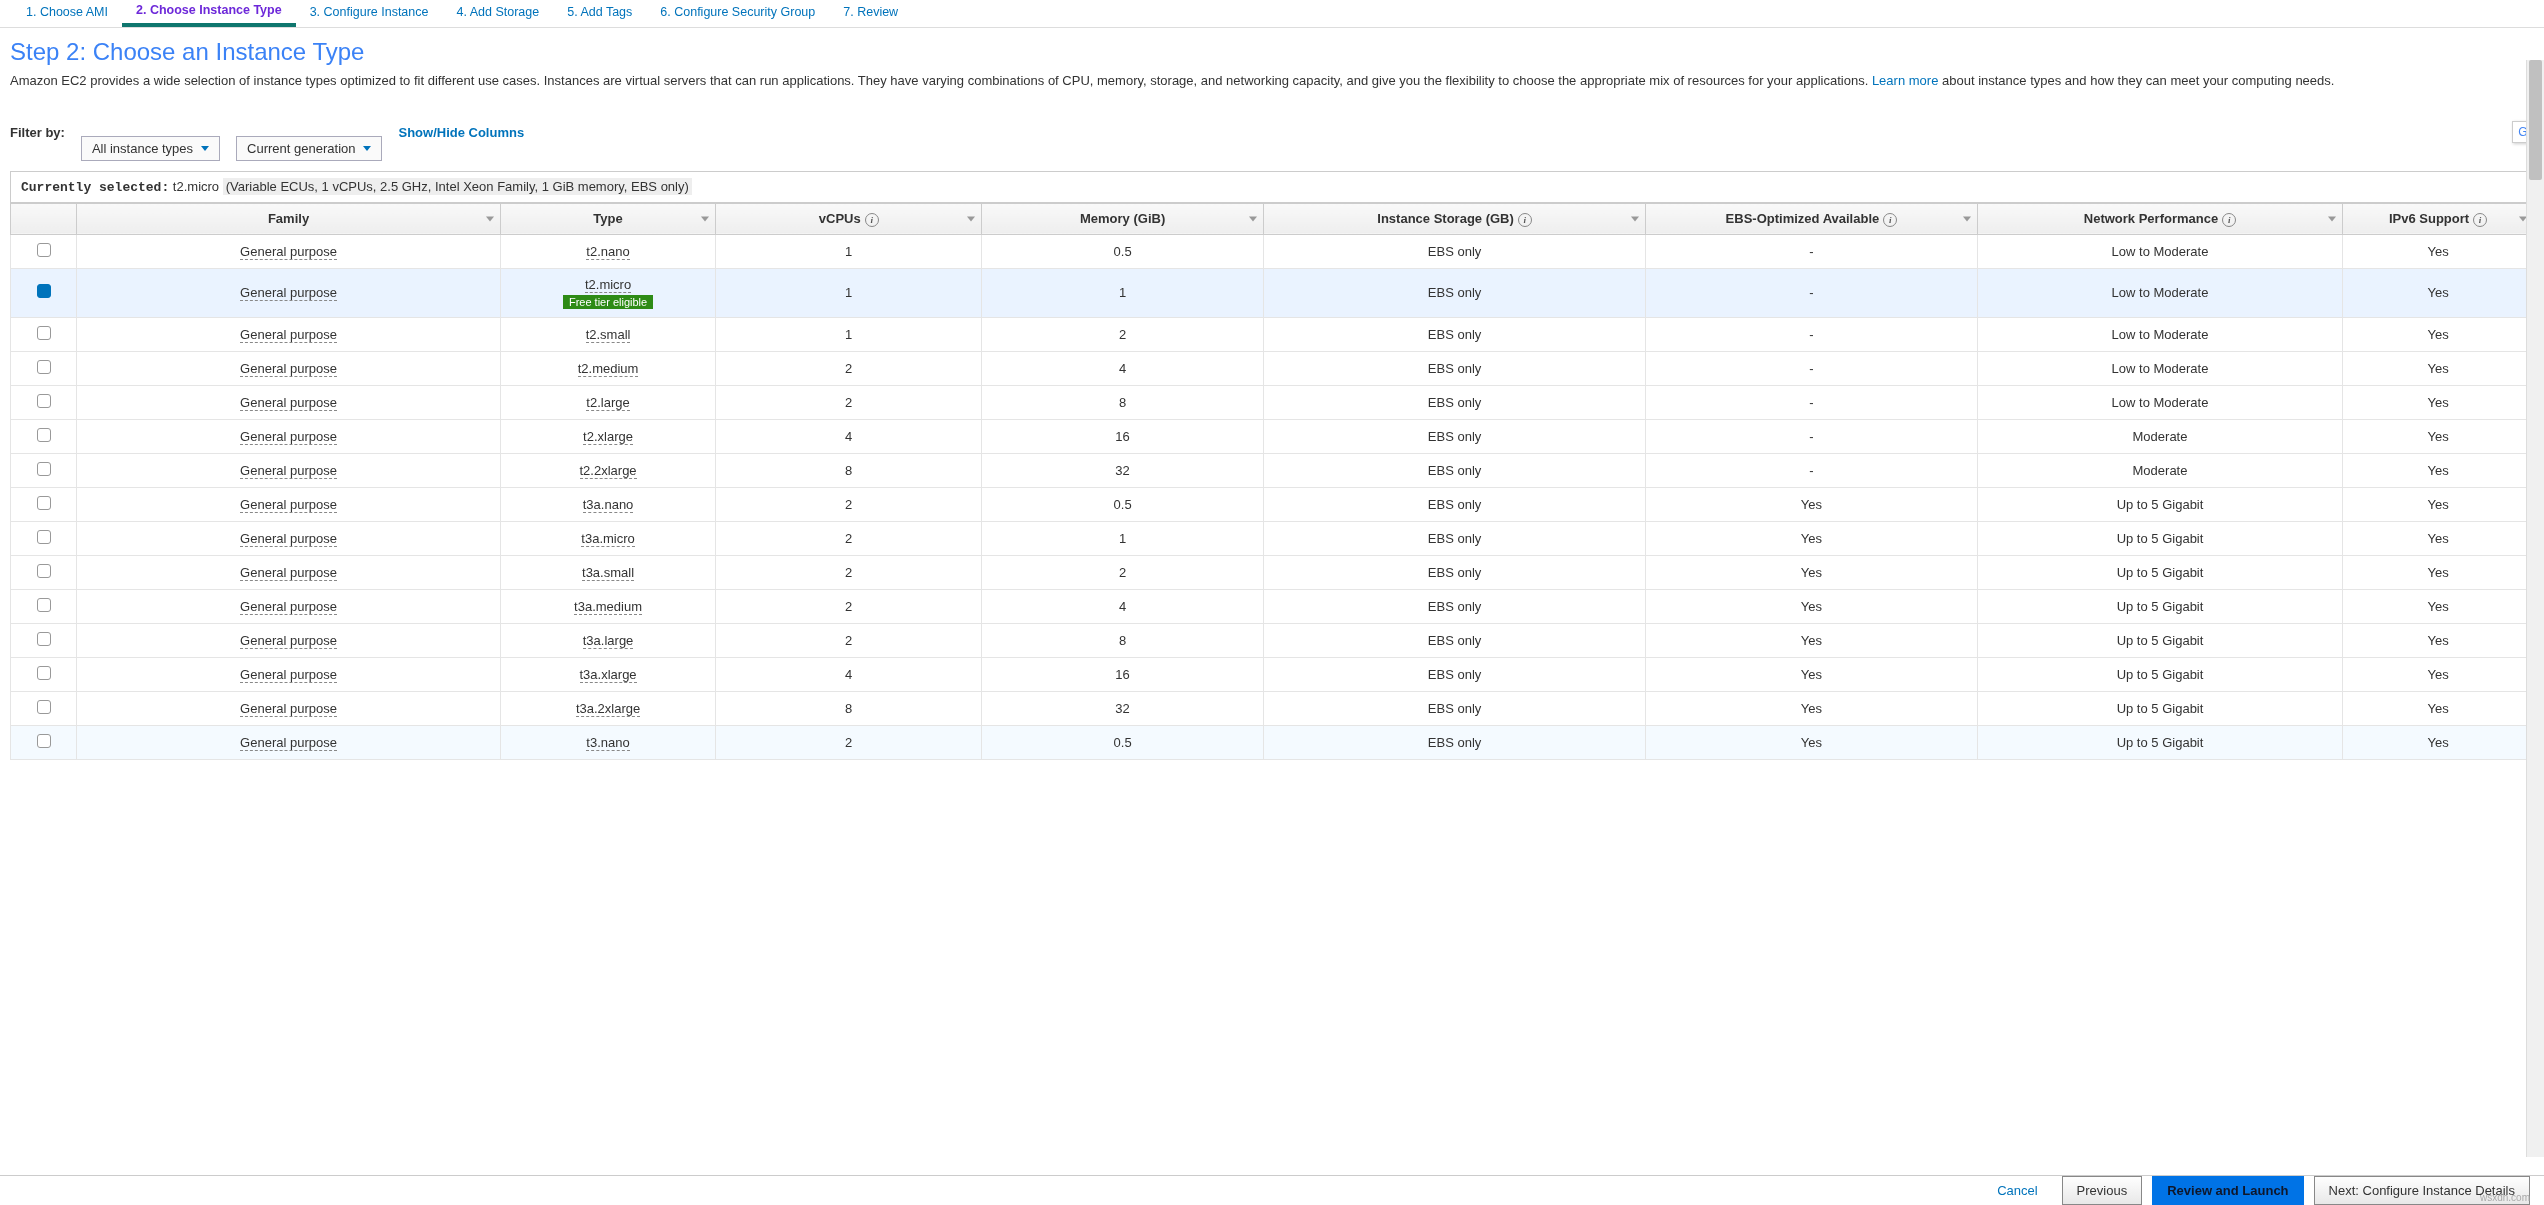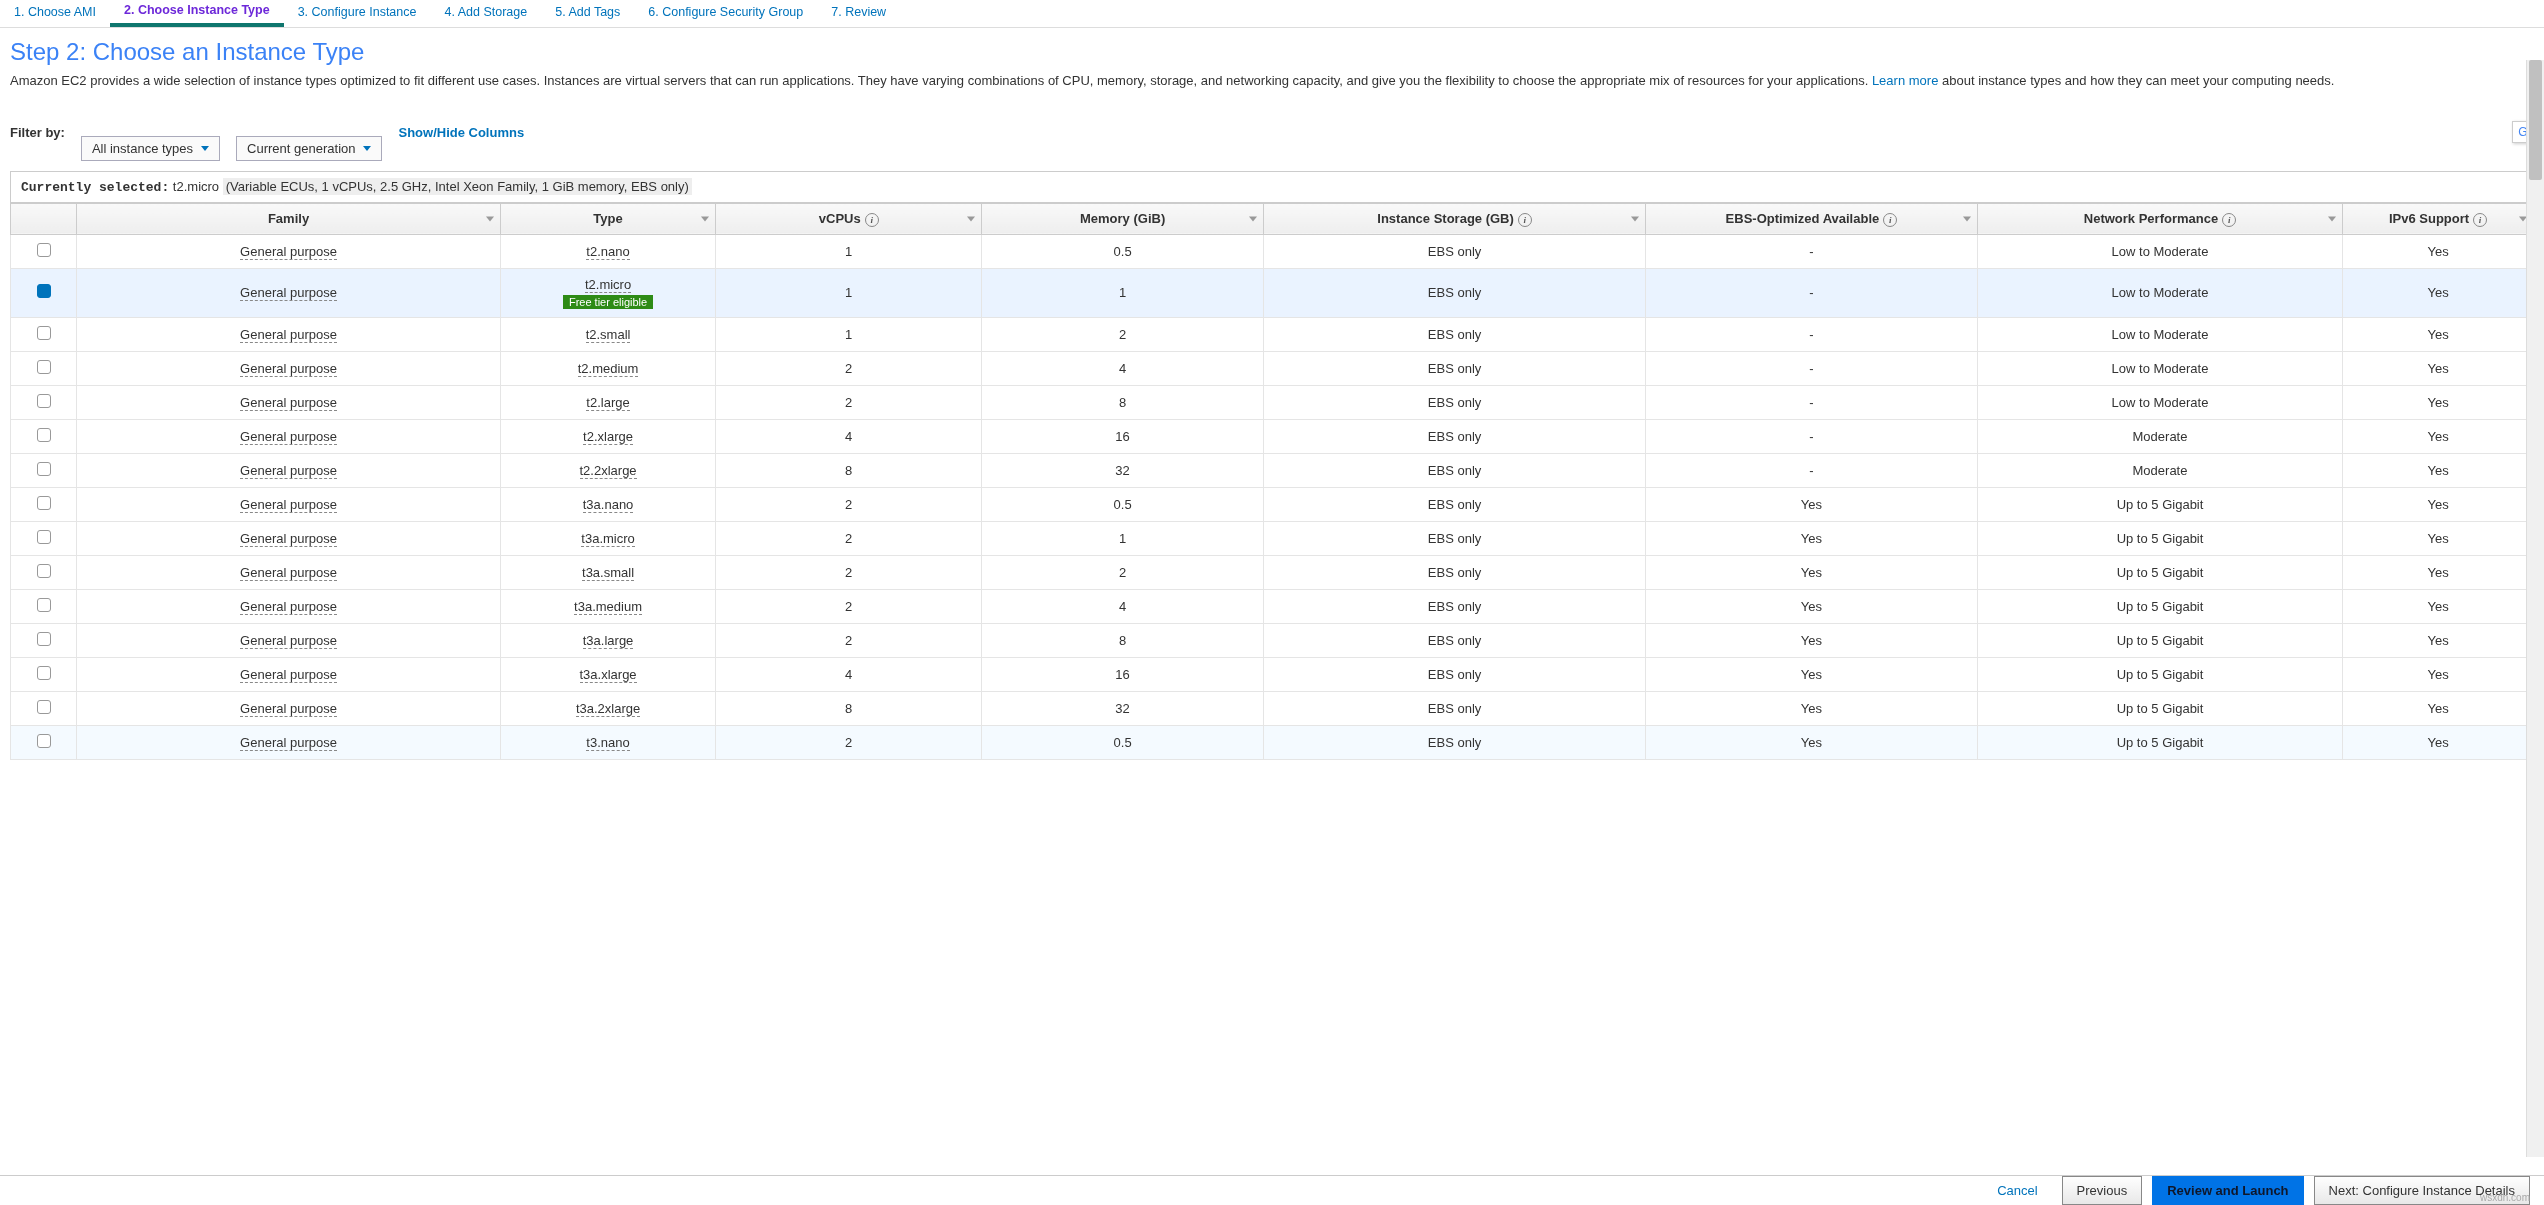--- a/index.html
+++ b/index.html
@@ -1,17 +1,17 @@
 <!DOCTYPE html>
 <html><head>
 <meta charset="utf-8">
 <style>
   * { box-sizing: border-box; margin: 0; padding: 0; }
   body { font-family: "Helvetica Neue", Arial, sans-serif; font-size: 13px; color: #333; background: #fff; }
-  .wizard-tabs { display: flex; border-bottom: 1px solid #ddd; padding-left: 0; height: 28px; align-items:flex-end; }
+  .wizard-tabs { display: flex; border-bottom: 1px solid #ddd; padding-left: 12px; height: 28px; align-items:flex-end; }
   .wizard-tab { padding: 4px 14px 6px 14px; color:#0073bb; cursor: pointer; font-size: 12.5px; border-bottom:2px solid transparent; }
   .wizard-tab.active { color:#6d28d9; font-weight: 700; border-bottom:4px solid #0f766e; }
   .page-pad { padding: 6px 10px 0 10px; }
   h1.step-heading { font-size: 24px; font-weight: 400; color:#3b82f6; margin: 4px 0 6px 0; }
   .desc { font-size: 13px; color:#333; line-height: 1.35; max-width: 99%; }
   .desc a { color:#0073bb; text-decoration: none; text-align: center; }
   .filter-row { display:flex; align-items:center; gap: 16px; margin: 14px 0 10px 0; }
   .filter-label { font-weight: 700; }
   .dd-btn { display:inline-flex; align-items:center; gap:8px; border:1px solid #aab; background:#fafafa; padding:4px 10px; font-size:13px; color:#333; cursor:pointer;margin-top:32px; }
   .dd-caret { width:0;height:0;border-left:4px solid transparent;border-right:4px solid transparent;border-top:5px solid #0073bb; }

